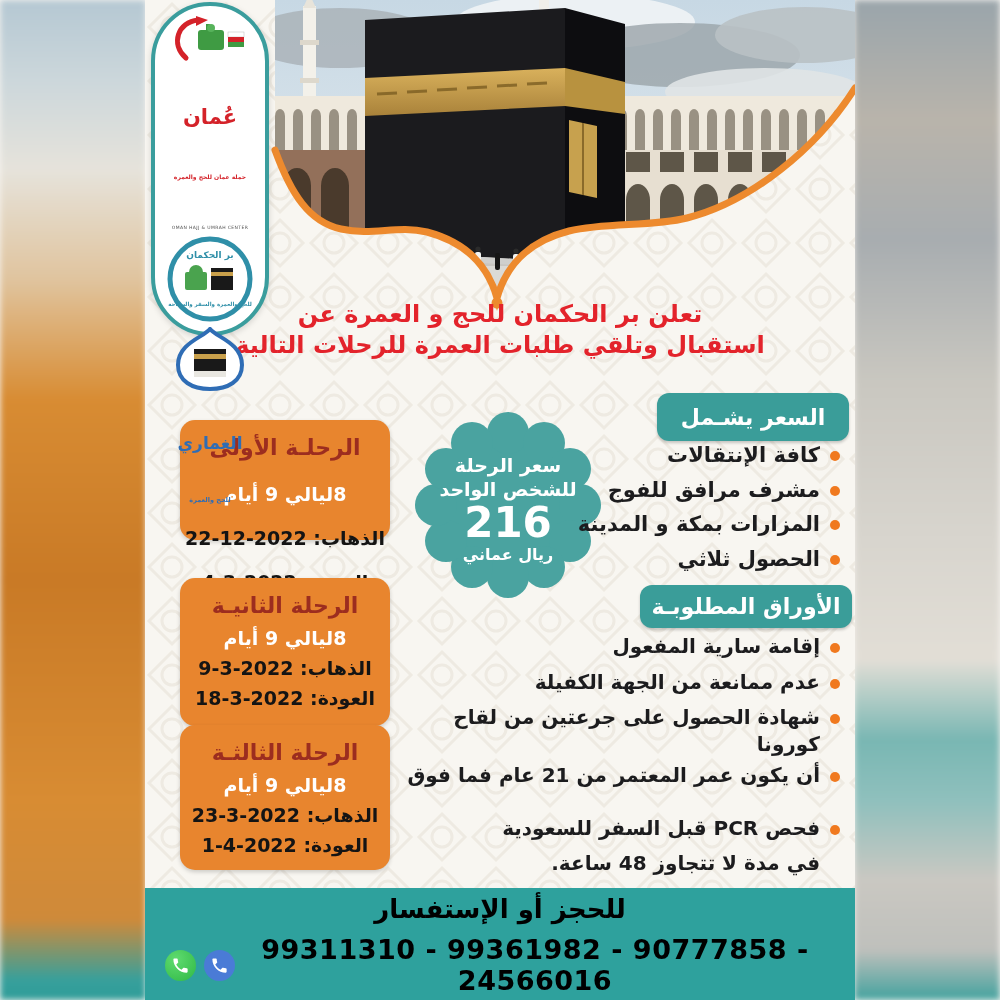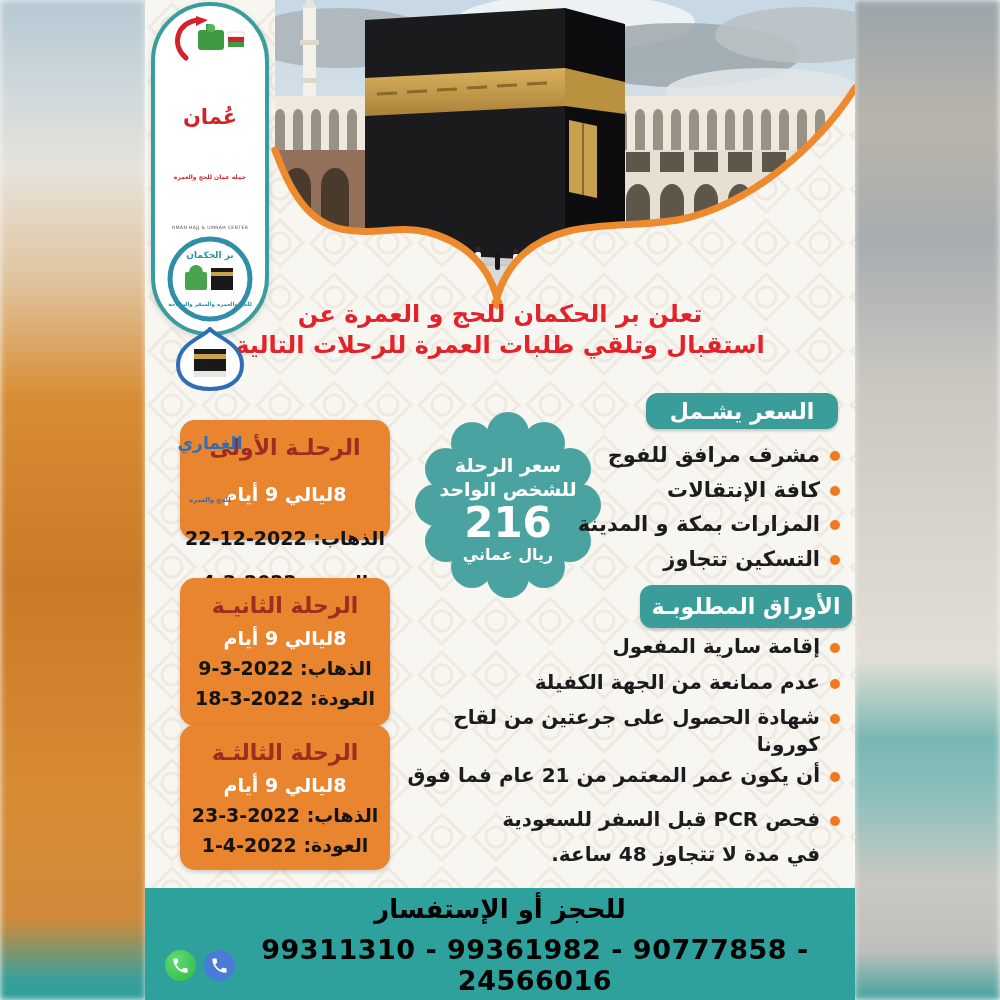--- a/index.html
+++ b/index.html
@@ -297,37 +297,37 @@
         </g>
       </svg>
       <div id="badge-text">
         <span class="b1">سعر الرحلة</span>
         <span class="b1">للشخص الواحد</span>
         <span class="amt">216</span>
         <span class="cur">ريال عماني</span>
       </div>
     </div>
 
-    <div class="sec-header" style="left:501px;top:393px;width:192px;height:36px;">السعر يشـمل</div>
+    <div class="sec-header" style="left:512px;top:393px;width:192px;height:48px;">السعر يشـمل</div>
     <div class="blist" id="list-includes" style="top:441px;">
       <div class="li">
           <span class="dot"></span>
+          <span class="li-text">كافة الإنتقالات</span>
+        </div>
+      <div class="li">
+          <span class="dot"></span>
           <span class="li-text">مشرف مرافق للفوج</span>
         </div>
       <div class="li">
           <span class="dot"></span>
-          <span class="li-text">كافة الإنتقالات</span>
-        </div>
-      <div class="li">
-          <span class="dot"></span>
           <span class="li-text">المزارات بمكة و المدينة</span>
         </div>
       <div class="li">
           <span class="dot"></span>
-          <span class="li-text">التسكين تتجاوز</span>
+          <span class="li-text">الحصول ثلاثي</span>
         </div>
     </div>
 
     <div class="sec-header" style="left:495px;top:585px;width:212px;height:43px;">الأوراق المطلوبـة</div>
     <div class="blist" id="list-docs" style="top:633px;">
       <div class="li">
           <span class="dot"></span>
           <span class="li-text">إقامة سارية المفعول</span>
         </div>
       <div class="li">
@@ -335,21 +335,21 @@
           <span class="li-text">عدم ممانعة من الجهة الكفيلة</span>
         </div>
       <div class="li">
           <span class="dot"></span>
           <span class="li-text">شهادة الحصول على جرعتين من لقاح كورونا</span>
         </div>
       <div class="li" style="margin-top:4px;">
           <span class="dot"></span>
           <span class="li-text">أن يكون عمر المعتمر من 21 عام فما فوق</span>
         </div>
-      <div class="li" style="margin-top:8px;">
+      <div class="li" style="margin-top:17px;">
           <span class="dot"></span>
           <span class="li-text">فحص PCR قبل السفر للسعودية</span>
         </div>
       <div class="cont-line">في مدة لا تتجاوز 48 ساعة.</div>
     </div>
 
     <div id="footer">
       <div id="footer-title">للحجز أو الإستفسار</div>
       <div id="phones-row">
         <div id="phone-icons">

